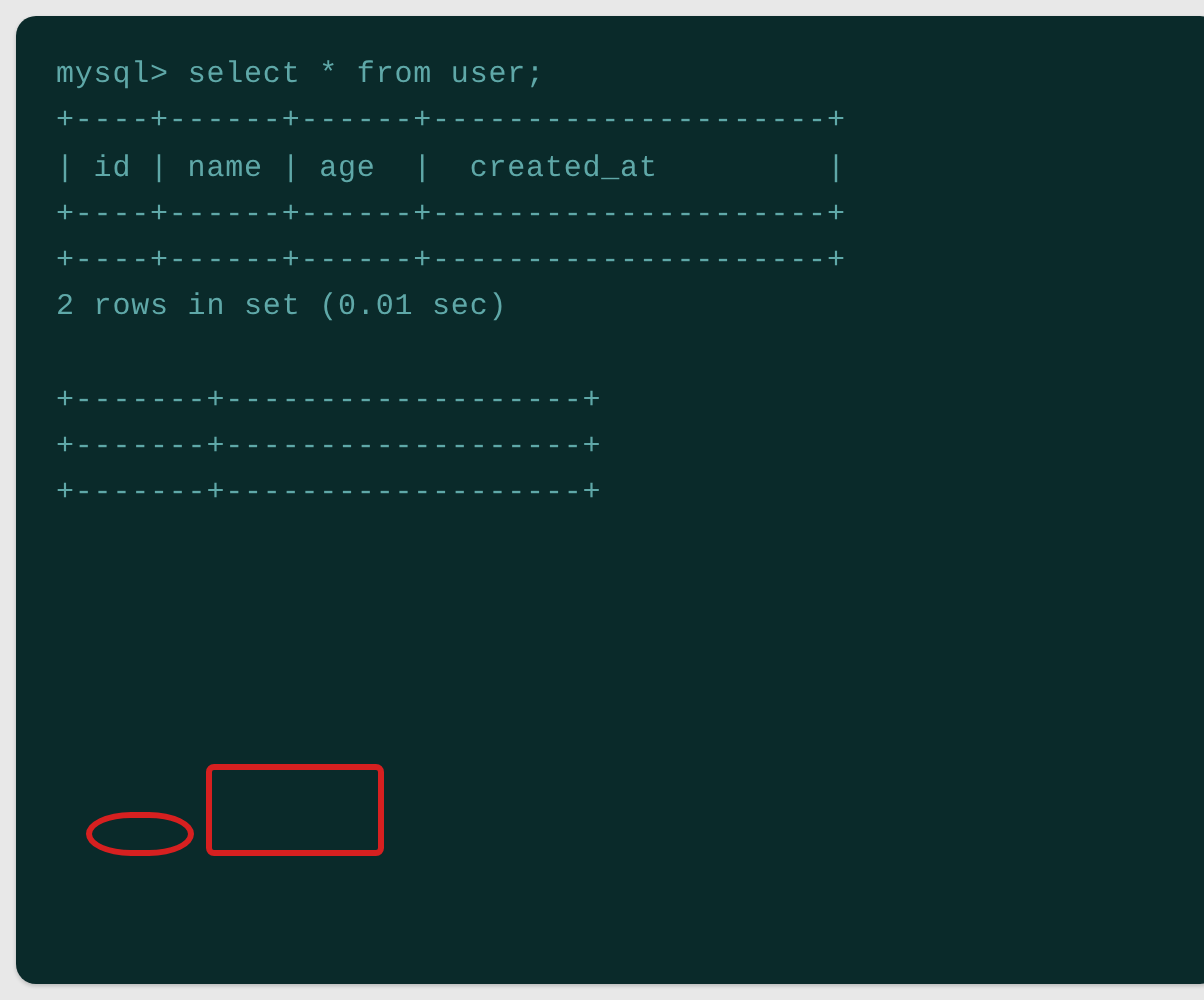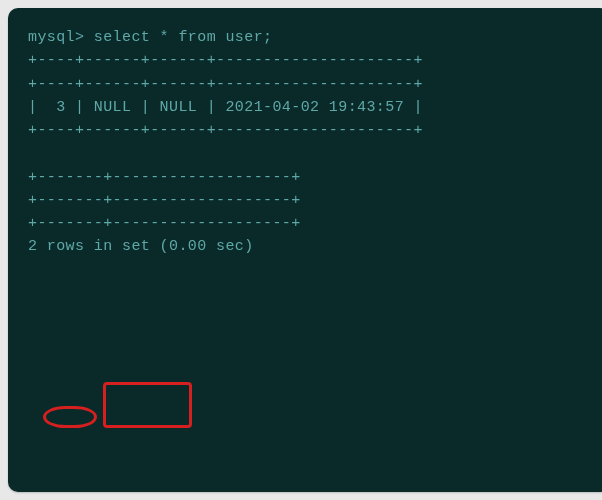--- a/index.html
+++ b/index.html
@@ -41,24 +41,24 @@
       height: 22px;
       pointer-events: none;
     }
   </style>
 </head>
 <body>
 
 <div class="terminal">
   <div class="line"><span>mysql&gt; </span><span>select * from user;</span></div>
   <div class="line">+----+------+------+---------------------+</div>
+  <div class="line">| id | name | age  |  created_at         |</div>
   <div class="line">+----+------+------+---------------------+</div>
-  <div class="line">|  3 | NULL | NULL | 2021-04-02 19:43:57 |</div>
   <div class="line">+----+------+------+---------------------+</div>
+  <div class="line">2 rows in set (0.01 sec)</div>
   <div class="line"> </div>
   <div class="line">+-------+-------------------+</div>
   <div class="line">+-------+-------------------+</div>
   <div class="line">+-------+-------------------+</div>
-  <div class="line">2 rows in set (0.00 sec)</div>
 
   <div class="highlight-box1"></div>
   <div class="highlight-oval"></div>
 </div>
 
 </body></html>

